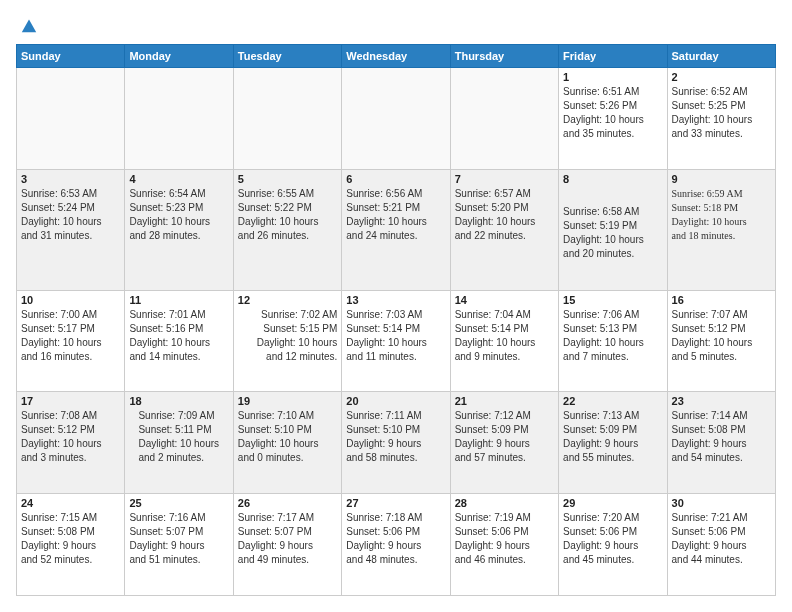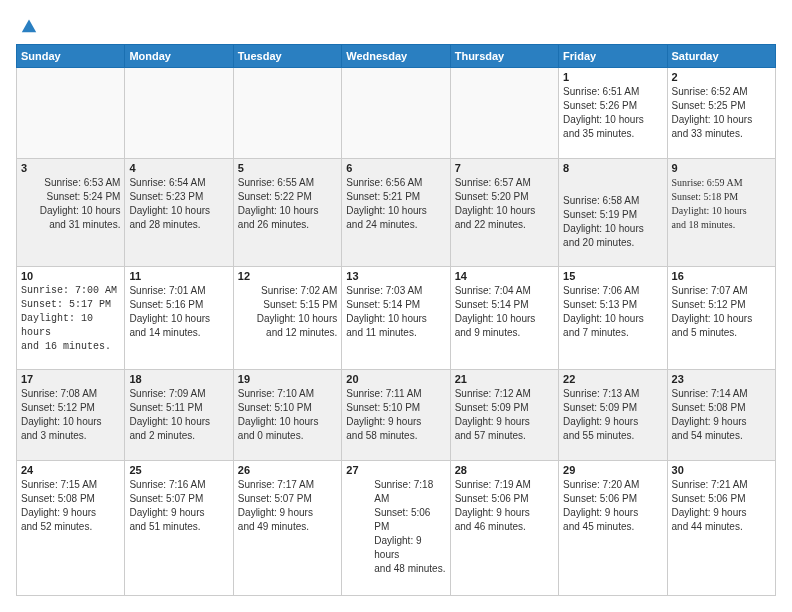--- a/index.html
+++ b/index.html
@@ -154,21 +154,21 @@
             <span class="day-number">2</span>
             <div class="day-info" style="white-space: pre-line;">Sunrise: 6:52 AM
 Sunset: 5:25 PM
 Daylight: 10 hours
 and 33 minutes.</div>
           </td>
         </tr>
         <tr>
           <td class="shaded">
             <span class="day-number">3</span>
-            <div class="day-info" style="white-space: pre-line; text-align: right;">Sunrise: 6:53 AM
+            <div class="day-info" style="white-space: pre-line;">Sunrise: 6:53 AM
 Sunset: 5:24 PM
 Daylight: 10 hours
 and 31 minutes.</div>
           </td>
           <td class="shaded">
             <span class="day-number">4</span>
             <div class="day-info" style="white-space: pre-line;">Sunrise: 6:54 AM
 Sunset: 5:23 PM
 Daylight: 10 hours
 and 28 minutes.</div>
@@ -205,21 +205,21 @@
             <span class="day-number">9</span>
             <div class="day-info" style="white-space: pre-line; font-family: Liberation Serif, serif;">Sunrise: 6:59 AM
 Sunset: 5:18 PM
 Daylight: 10 hours
 and 18 minutes.</div>
           </td>
         </tr>
         <tr>
           <td>
             <span class="day-number">10</span>
-            <div class="day-info" style="white-space: pre-line; font-family: Liberation Mono, monospace;">Sunrise: 7:00 AM
+            <div class="day-info" style="white-space: pre-line;">Sunrise: 7:00 AM
 Sunset: 5:17 PM
 Daylight: 10 hours
 and 16 minutes.</div>
           </td>
           <td>
             <span class="day-number">11</span>
             <div class="day-info" style="white-space: pre-line;">Sunrise: 7:01 AM
 Sunset: 5:16 PM
 Daylight: 10 hours
 and 14 minutes.</div>
@@ -263,21 +263,21 @@
         <tr>
           <td class="shaded">
             <span class="day-number">17</span>
             <div class="day-info" style="white-space: pre-line;">Sunrise: 7:08 AM
 Sunset: 5:12 PM
 Daylight: 10 hours
 and 3 minutes.</div>
           </td>
           <td class="shaded">
             <span class="day-number">18</span>
-            <div class="day-info" style="white-space: pre-line;">Sunrise: 7:09 AM
+            <div class="day-info" style="white-space: pre-line; margin-left: 9px;">Sunrise: 7:09 AM
 Sunset: 5:11 PM
 Daylight: 10 hours
 and 2 minutes.</div>
           </td>
           <td class="shaded">
             <span class="day-number">19</span>
             <div class="day-info" style="white-space: pre-line;">Sunrise: 7:10 AM
 Sunset: 5:10 PM
 Daylight: 10 hours
 and 0 minutes.</div>
@@ -328,21 +328,21 @@
           </td>
           <td>
             <span class="day-number">26</span>
             <div class="day-info" style="white-space: pre-line;">Sunrise: 7:17 AM
 Sunset: 5:07 PM
 Daylight: 9 hours
 and 49 minutes.</div>
           </td>
           <td>
             <span class="day-number">27</span>
-            <div class="day-info" style="white-space: pre-line; margin-left: 28px;">Sunrise: 7:18 AM
+            <div class="day-info" style="white-space: pre-line;">Sunrise: 7:18 AM
 Sunset: 5:06 PM
 Daylight: 9 hours
 and 48 minutes.</div>
           </td>
           <td>
             <span class="day-number">28</span>
             <div class="day-info" style="white-space: pre-line;">Sunrise: 7:19 AM
 Sunset: 5:06 PM
 Daylight: 9 hours
 and 46 minutes.</div>

